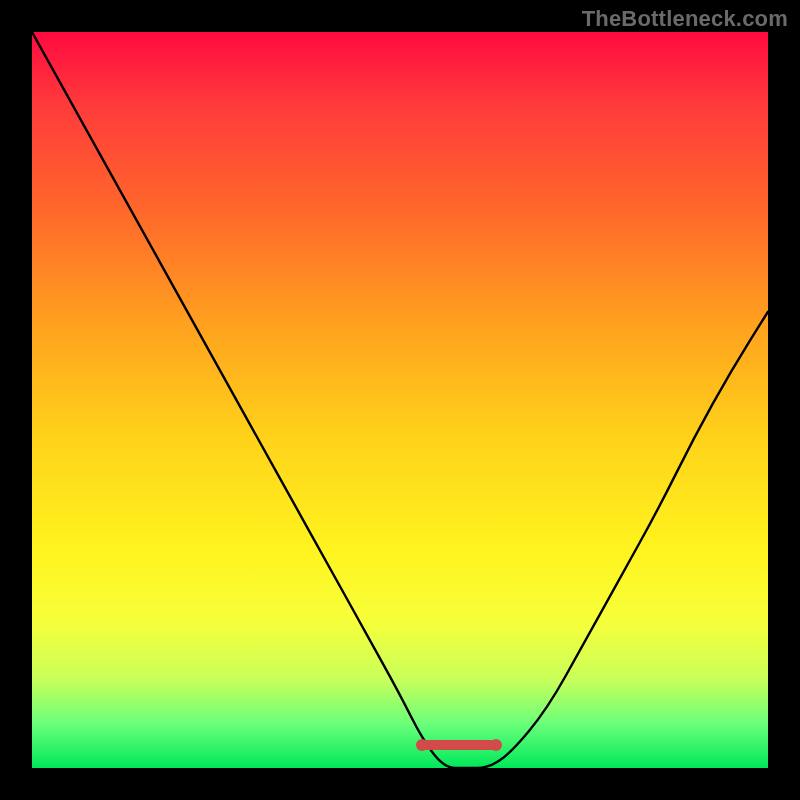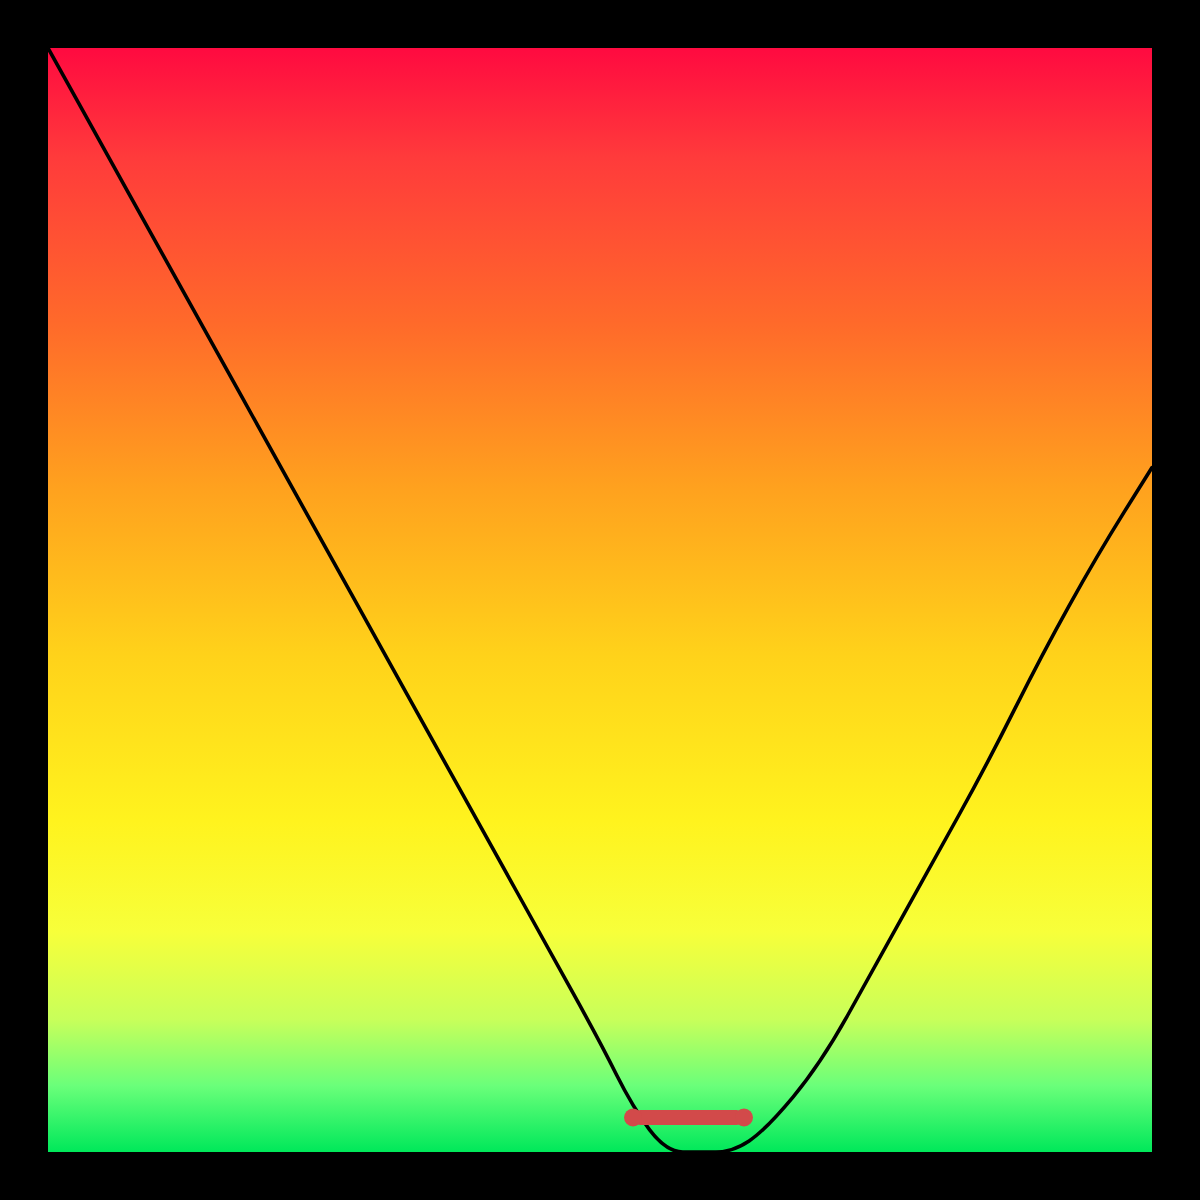--- a/index.html
+++ b/index.html
@@ -66,20 +66,21 @@
     height: 12px;
     background: #d24a4a;
     border-radius: 50%;
     bottom: 17px;
   }
 </style>
 </head>
 <body>
 
 <div class="frame">
+  <div class="watermark">TheBottleneck.com</div>
 
   <div class="plot-area">
 
     <svg class="curve" viewBox="0 0 736 736" preserveAspectRatio="none">
       <path id="curve-path" fill="none" stroke="#000000" stroke-width="2.4" stroke-linecap="round" stroke-linejoin="round" d="M 0.0 0.0 Q 0.0 0.0 18.4 33.1 Q 36.8 66.2 55.2 99.4 Q 73.6 132.5 92.0 165.6 Q 110.4 198.7 128.8 231.8 Q 147.2 265.0 165.6 298.1 Q 184.0 331.2 202.4 364.3 Q 220.8 397.4 239.2 430.6 Q 257.6 463.7 276.0 496.8 Q 294.4 529.9 312.8 563.0 Q 331.2 596.2 349.6 629.3 Q 368.0 662.4 379.0 684.5 Q 390.1 706.6 401.1 721.3 Q 412.2 736.0 423.2 736.0 Q 434.2 736.0 445.3 736.0 Q 456.3 736.0 467.4 728.6 Q 478.4 721.3 496.8 699.2 Q 515.2 677.1 533.6 644.0 Q 552.0 610.9 570.4 577.8 Q 588.8 544.6 607.2 511.5 Q 625.6 478.4 644.0 441.6 Q 662.4 404.8 680.8 371.7 Q 699.2 338.6 717.6 309.1 T 736.0 279.7"></path>
     </svg>
 
     <div id="marker-band" class="marker-band" style="left: 390.08px; width: 73.6px; background: rgb(210, 74, 74);"></div>
     <div id="marker-dot-left" class="marker-dot" style="left: 384.08px; background: rgb(210, 74, 74);"></div>
     <div id="marker-dot-right" class="marker-dot" style="left: 457.68px; background: rgb(210, 74, 74);"></div>

